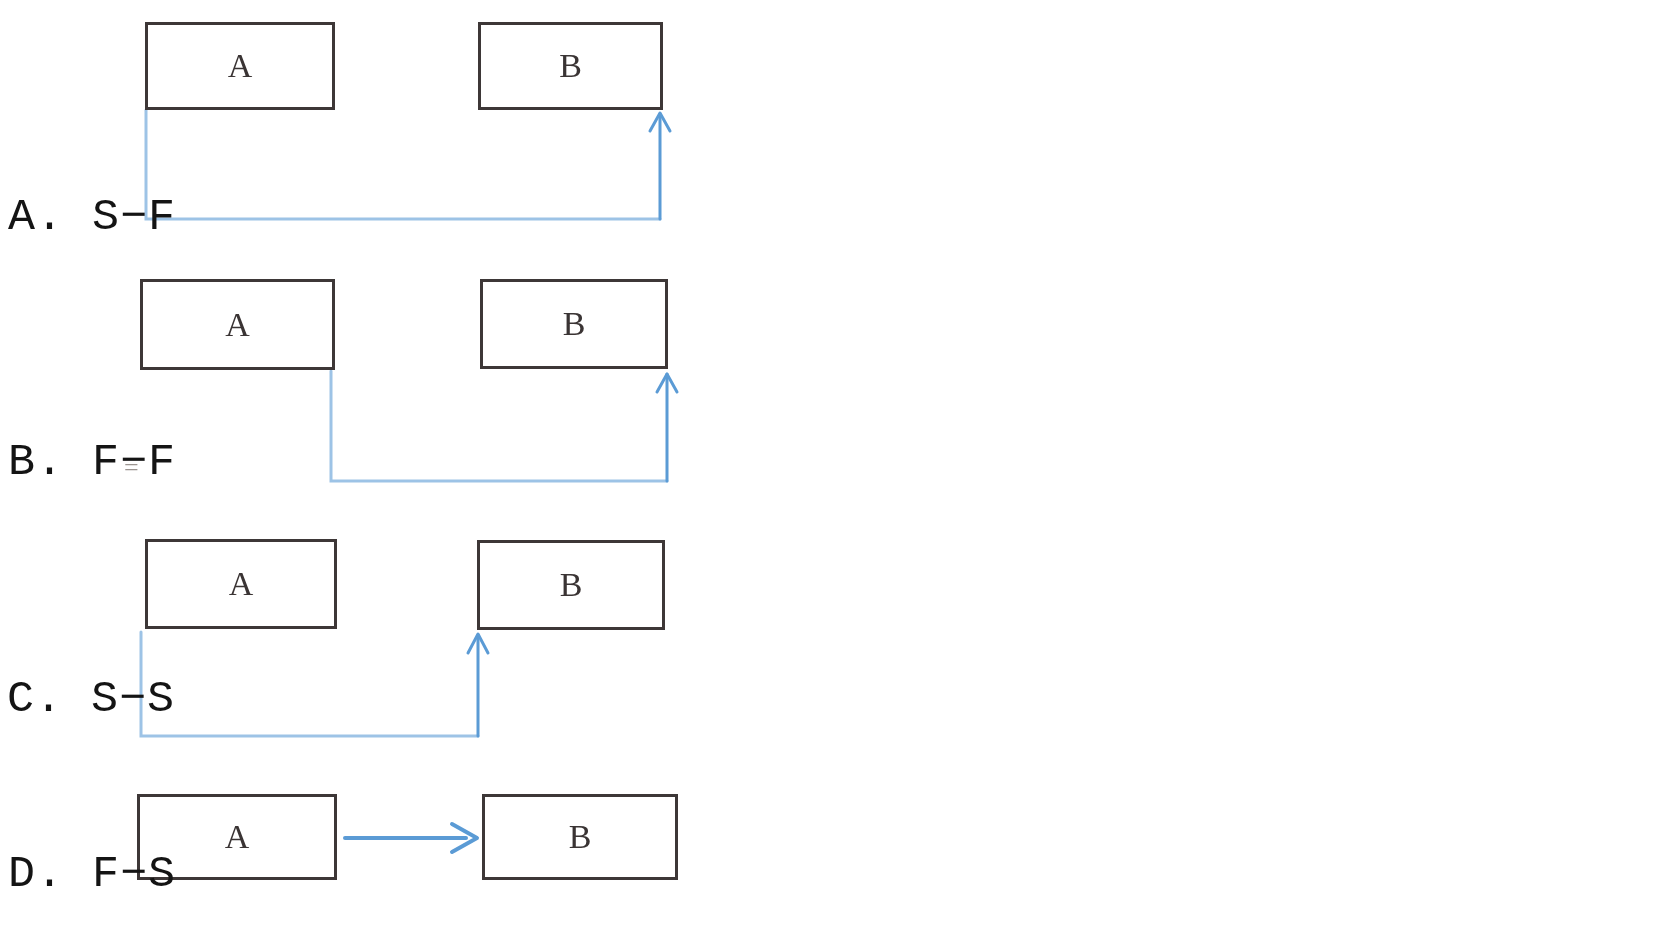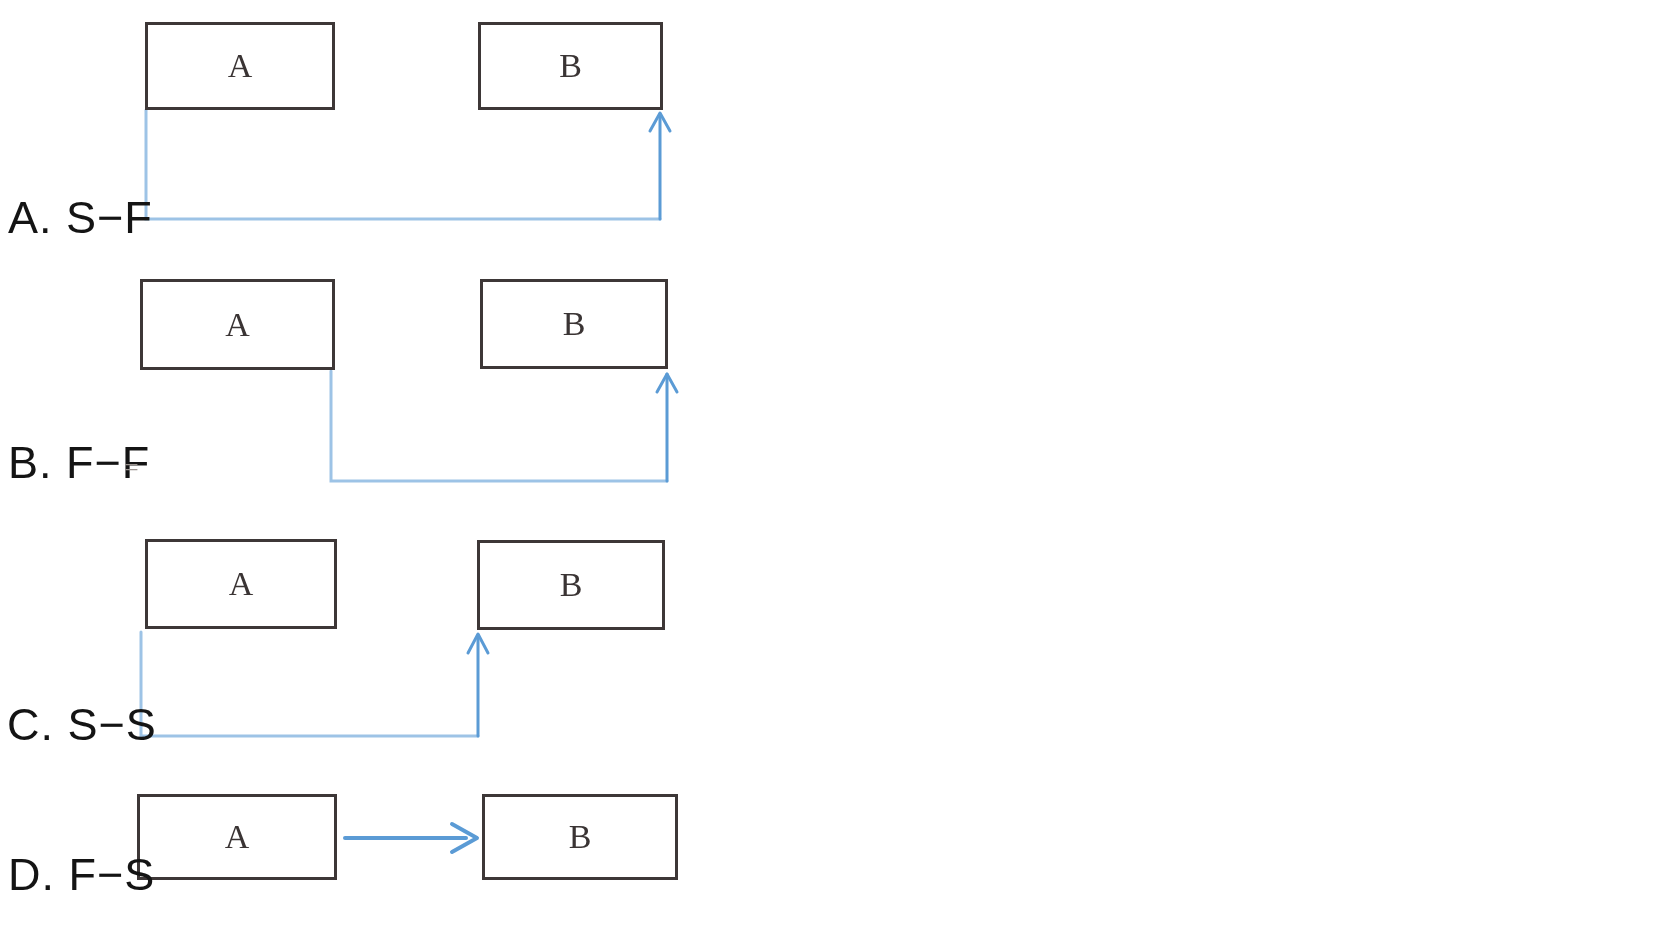--- a/index.html
+++ b/index.html
@@ -31,21 +31,21 @@
     box-sizing: border-box;
   }
   .task-box .letter {
     font-family: "Liberation Serif", serif;
     font-size: 34px;
     color: #3a3434;
     line-height: 1;
   }
   .option-label {
     position: absolute;
-    font-family: Liberation Sans, sans-serif;
+    font-family: Liberation Mono, monospace;
     font-size: 45px;
     color: #141414;
     line-height: 1;
     white-space: nowrap;
     letter-spacing: 1px;
   }
   .faint-mark {
     position: absolute;
     left: 124px;
     top: 455px;
@@ -58,21 +58,21 @@
   .box-a1 { left: 145px; top: 22px;  width: 190px; height: 88px; }
   .box-b1 { left: 478px; top: 22px;  width: 185px; height: 88px; }
   .label-a { left: 8px;  top: 195px; }
   
   .box-a2 { left: 140px; top: 279px; width: 195px; height: 91px; }
   .box-b2 { left: 480px; top: 279px; width: 188px; height: 90px; }
   .label-b { left: 8px;  top: 440px; }
   
   .box-a3 { left: 145px; top: 539px; width: 192px; height: 90px; }
   .box-b3 { left: 477px; top: 540px; width: 188px; height: 90px; }
-  .label-c { left: 7px;  top: 702px; }
+  .label-c { left: 7px;  top: 677px; }
   
   .box-a4 { left: 137px; top: 794px; width: 200px; height: 86px; }
   .box-b4 { left: 482px; top: 794px; width: 196px; height: 86px; }
   .label-d { left: 8px;  top: 852px; text-align: right; }
 </style>
 </head>
 <body>
 
 <div class="page">
 

